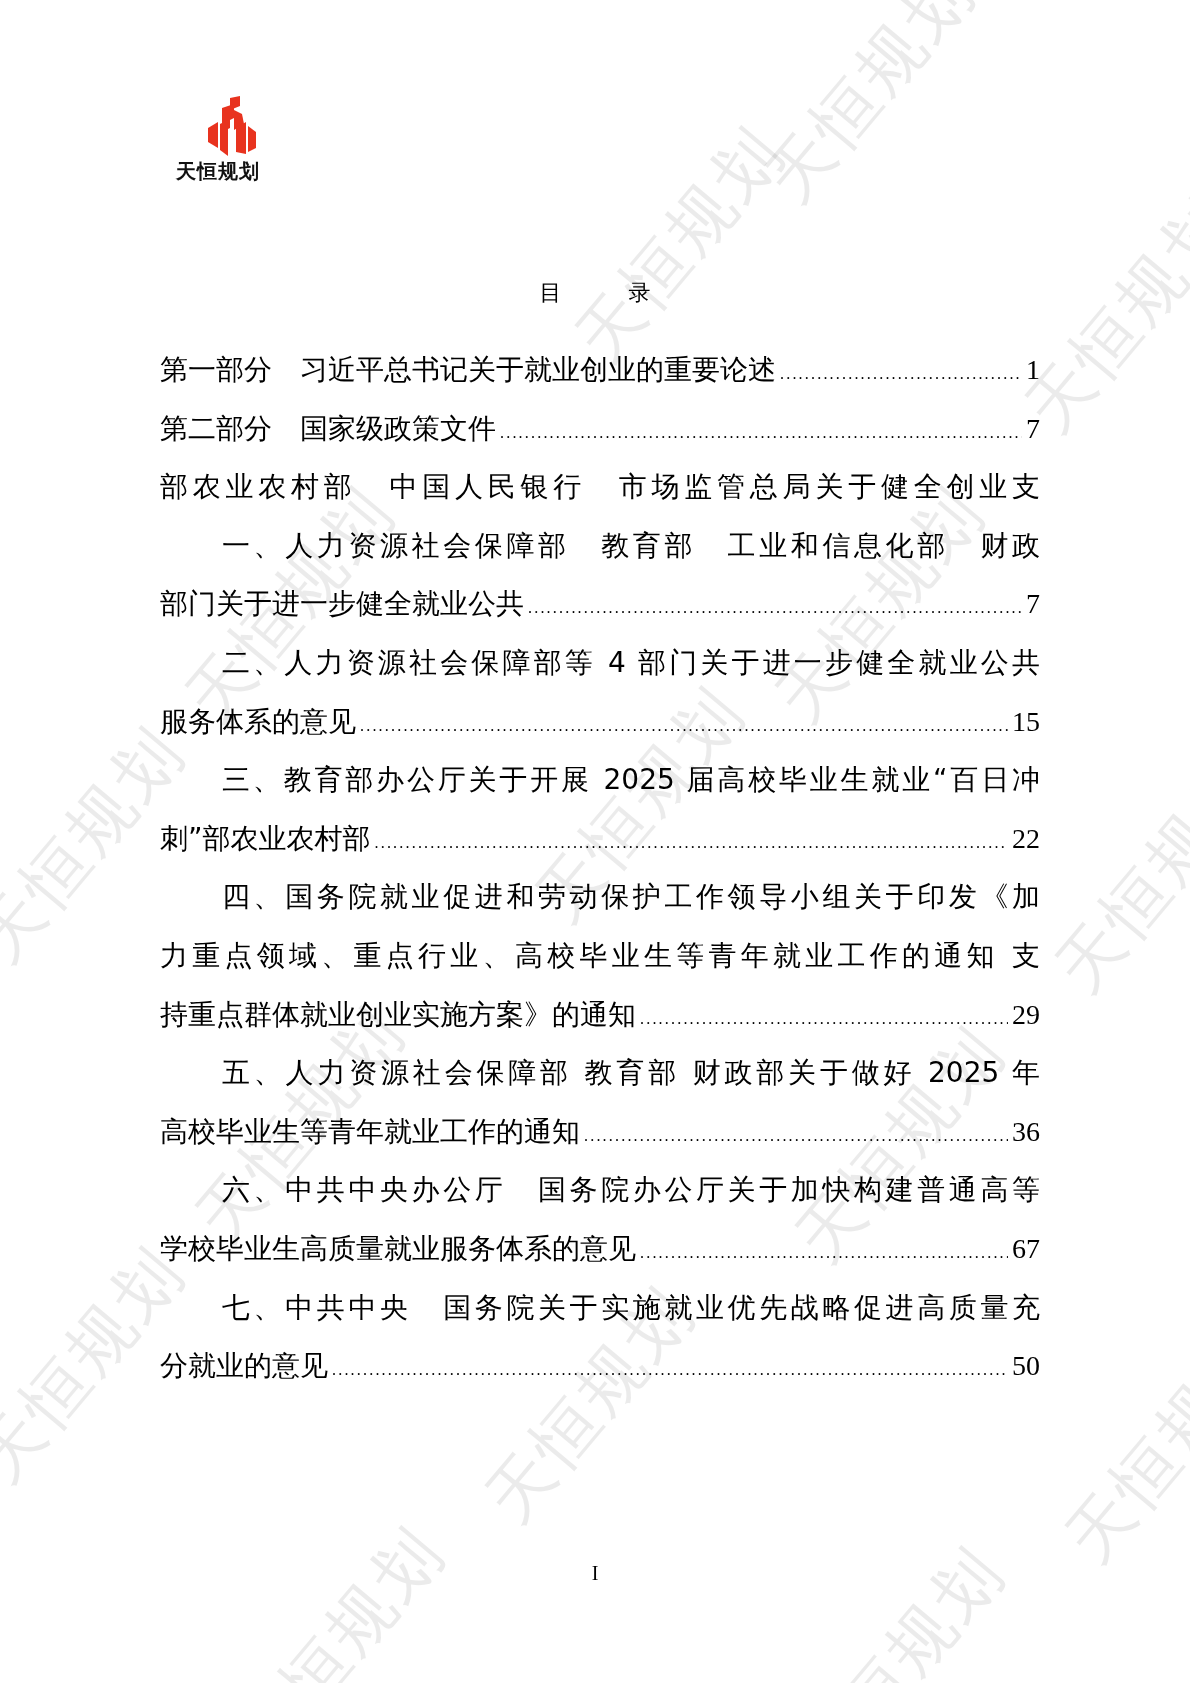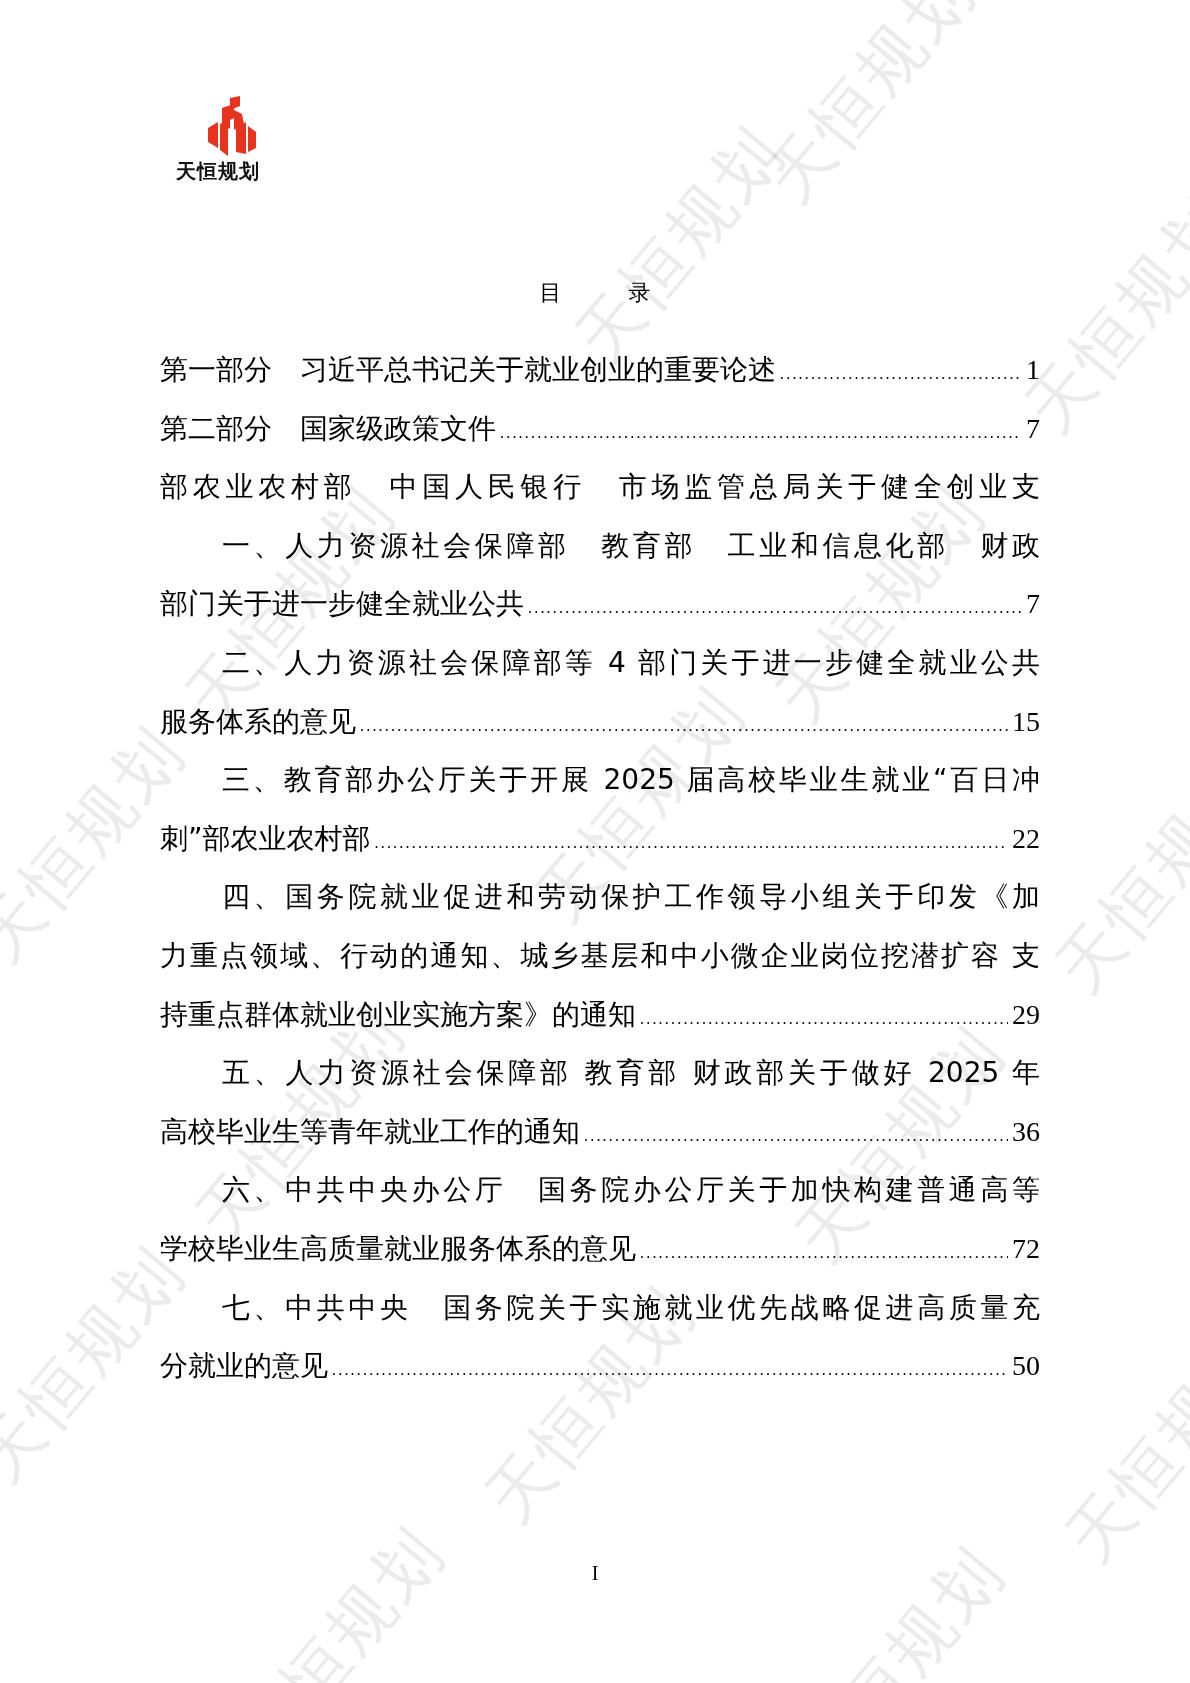--- a/index.html
+++ b/index.html
@@ -125,21 +125,21 @@
         <span class="txt">刺”部农业农村部</span>
         <span class="dots"></span>
         <span class="pg">22</span>
       </div>
     </div>
     <div>
       <div class="line indent justify">
         <span class="txt">四、国务院就业促进和劳动保护工作领导小组关于印发《加</span>
       </div>
       <div class="line justify">
-        <span class="txt">力重点领域、行动的通知、城乡基层和中小微企业岗位挖潜扩容 支</span>
+        <span class="txt">力重点领域、重点行业、高校毕业生等青年就业工作的通知 支</span>
       </div>
       <div class="line">
         <span class="txt">持重点群体就业创业实施方案》的通知</span>
         <span class="dots"></span>
         <span class="pg">29</span>
       </div>
     </div>
     <div>
       <div class="line indent justify">
         <span class="txt">五、人力资源社会保障部 教育部 财政部关于做好 2025 年</span>
@@ -150,21 +150,21 @@
         <span class="pg">36</span>
       </div>
     </div>
     <div>
       <div class="line indent justify">
         <span class="txt">六、中共中央办公厅　国务院办公厅关于加快构建普通高等</span>
       </div>
       <div class="line">
         <span class="txt">学校毕业生高质量就业服务体系的意见</span>
         <span class="dots"></span>
-        <span class="pg">72</span>
+        <span class="pg">67</span>
       </div>
     </div>
     <div>
       <div class="line indent justify">
         <span class="txt">七、中共中央　国务院关于实施就业优先战略促进高质量充</span>
       </div>
       <div class="line">
         <span class="txt">分就业的意见</span>
         <span class="dots"></span>
         <span class="pg">50</span>

